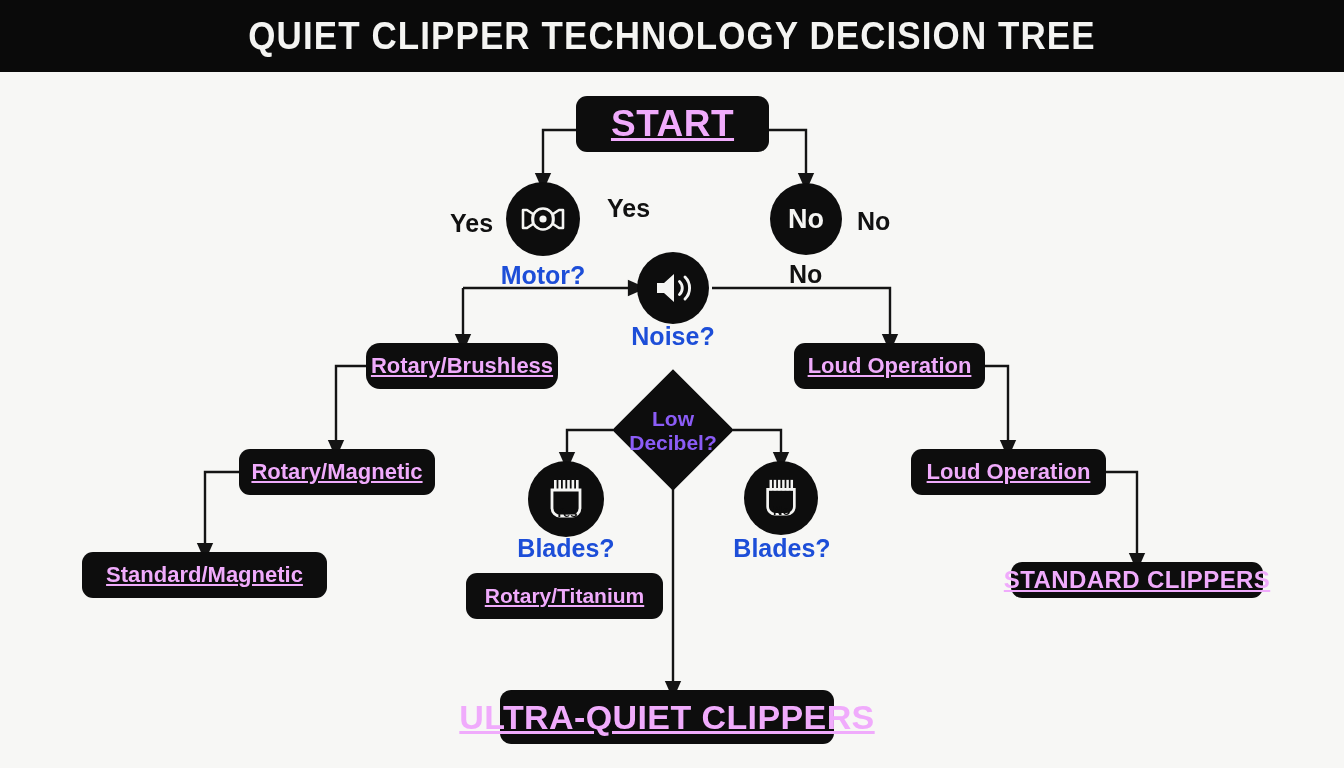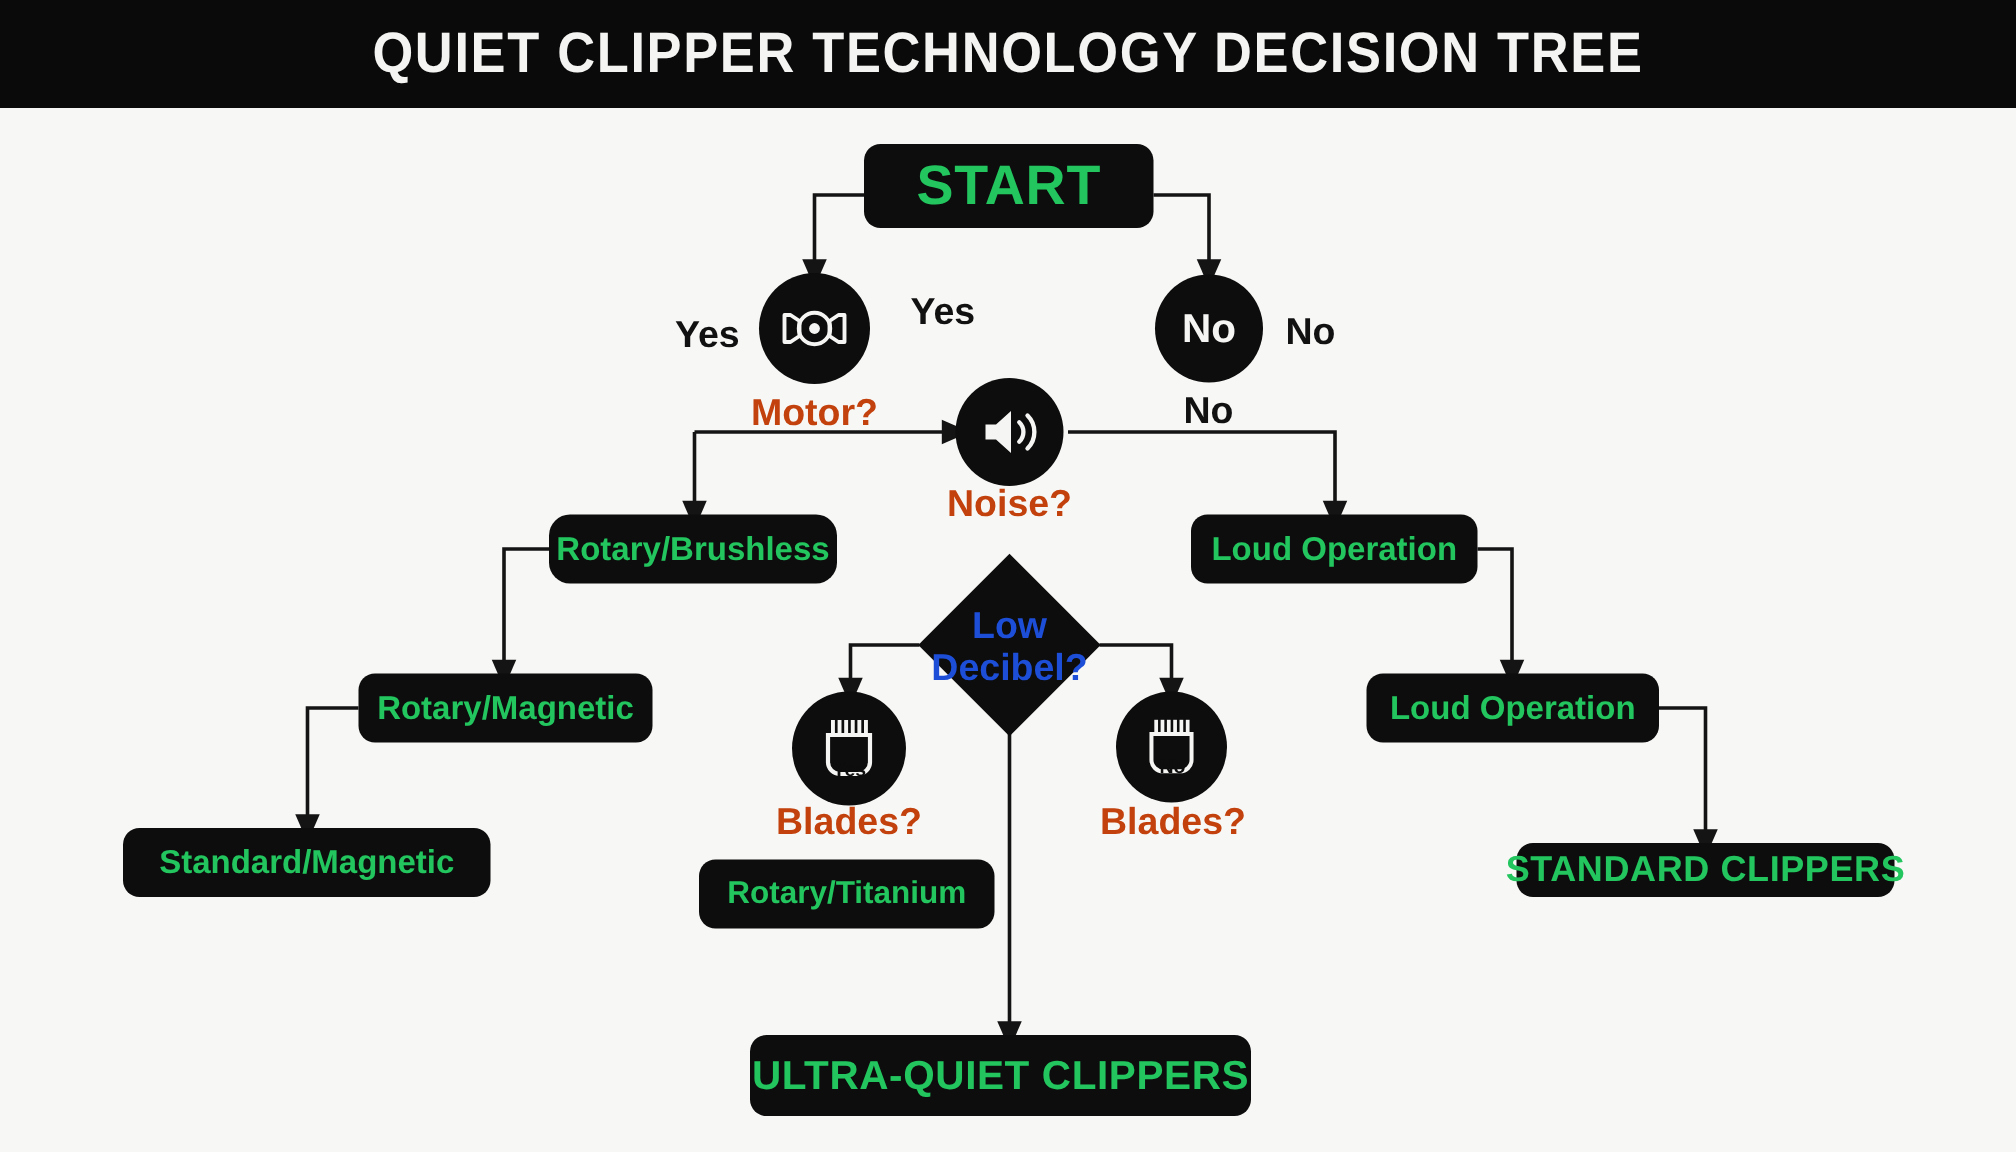--- a/index.html
+++ b/index.html
@@ -45,32 +45,33 @@
     position: absolute;
     left: 0; top: 0;
     width: 1344px; height: 768px;
     pointer-events: none;
   }
 
   
   .box {
     position: absolute;
     background: #0d0d0d;
-    color: #22c55e;
+    color: #f0abfc;
     border-radius: 11px;
     display: flex;
     align-items: center;
     justify-content: center;
     text-align: center;
     font-family: "Liberation Sans Narrow", "Liberation Sans", sans-serif;
     font-weight: bold;
     box-sizing: border-box;
     padding: 2px 14px;
     white-space: nowrap;
     z-index: 3;
+    text-decoration: underline;
   }
 
   .circle {
     position: absolute;
     background: #0d0d0d;
     border-radius: 50%;
     display: flex;
     align-items: center;
     justify-content: center;
     z-index: 3;
@@ -87,41 +88,41 @@
     background: #0d0d0d;
     transform: rotate(45deg);
     z-index: 2;
   }
   .diamond-label {
     position: absolute;
     display: flex;
     flex-direction: column;
     align-items: center;
     justify-content: center;
-    color: #1d4ed8;
-    font-family: "Liberation Sans Narrow", "Liberation Sans", sans-serif;
-    font-weight: bold;
-    font-size: 25px;
+    color: #8b5cf6;
+    font-family: "Liberation Sans Narrow", "Liberation Sans", sans-serif;
+    font-weight: bold;
+    font-size: 21px;
     line-height: 1.12;
     z-index: 4;
     pointer-events: none;
   }
 
   .edge-label {
     position: absolute;
     color: #111111;
     font-family: "Liberation Sans Narrow", "Liberation Sans", sans-serif;
     font-weight: bold;
     white-space: nowrap;
     z-index: 4;
   }
 
   .node-caption {
     position: absolute;
-    color: #c2410c;
+    color: #1d4ed8;
     font-family: "Liberation Sans Narrow", "Liberation Sans", sans-serif;
     font-weight: bold;
     font-size: 25px;
     white-space: nowrap;
     text-align: center;
     z-index: 4;
   }
 
   .glyph { display: block; }
   .blade-chip {
@@ -273,17 +274,17 @@
     </svg>
     <span class="blade-chip" style="left:29px; top:42px;">No</span>
   </div>
   <div class="node-caption" style="left:722px; top:534px; width:120px;">Blades?</div>
 
   <div class="box" style="left:466px; top:573px; width:197px; height:46px; font-size:21px;">
     <span>Rotary/Titanium</span>
   </div>
 
 
-  <div class="box" style="left:500px; top:690px; width:334px; height:54px; font-size:27px; letter-spacing:0.4px;">
+  <div class="box" style="left:500px; top:690px; width:334px; height:54px; font-size:34px; letter-spacing:0.4px;">
     <span>ULTRA-QUIET CLIPPERS</span>
   </div>
 
 </div>
 
 </body></html>

